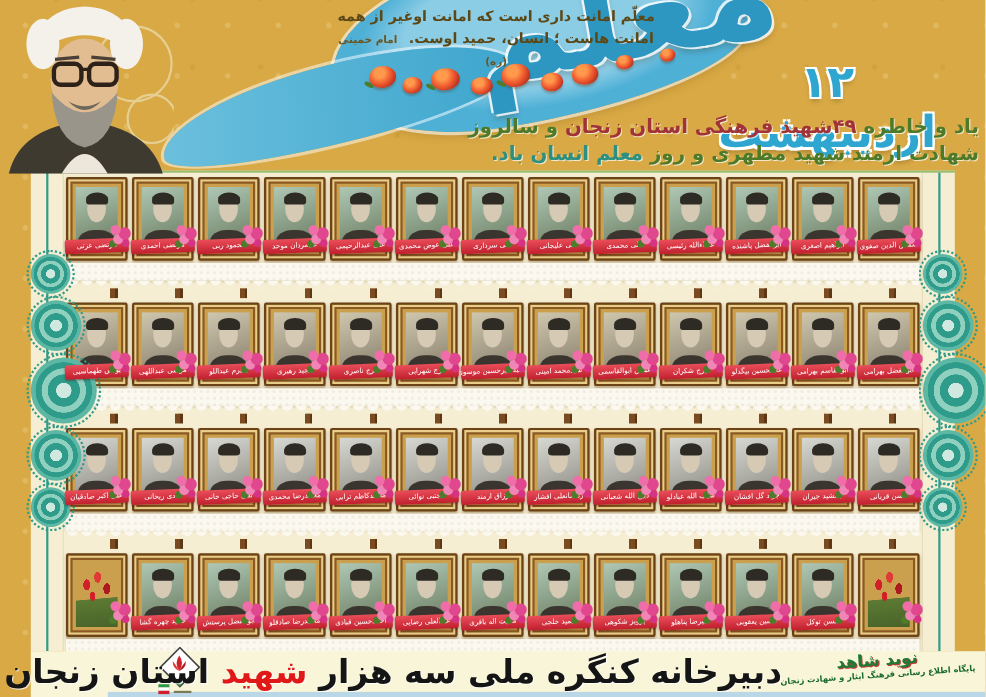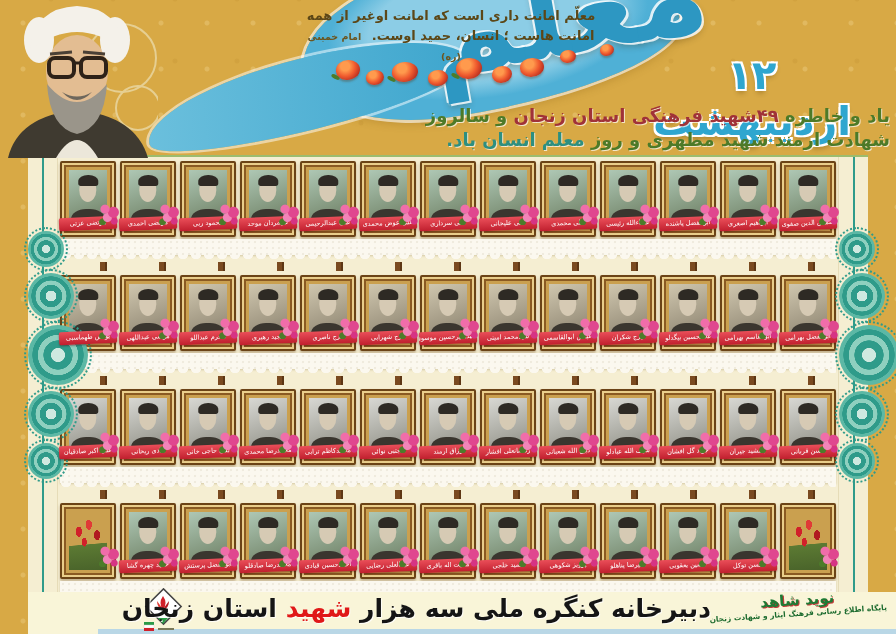--- a/index.html
+++ b/index.html
@@ -121,21 +121,21 @@
   .legs { height:9px; margin:7px 2% 0 2%;
     background:repeating-linear-gradient(90deg, rgba(0,0,0,0) 0 24px, #7a4a20 24px 29px, #5d3614 29px 31px, rgba(0,0,0,0) 31px 59px); }
 
   
   .bottom-band { position:absolute; left:28px; right:0; top:592px; height:42px;
     background:#f9f5d8; z-index:3; }
   .blue-strip { position:absolute; left:70px; right:0; bottom:0; height:5px;
     background:#b9d7e6; }
   .congress-logo { position:absolute; left:110px; top:-4px; width:50px; height:46px; }
   .bottom-title { position:absolute; left:170px; right:185px; top:2px; direction:rtl;
-    text-align:left; font-size:25px; font-weight:bold; color:#151515;
+    text-align:left; font-size:30px; font-weight:bold; color:#151515;
     text-shadow:1px 1px 0 rgba(255,255,255,.8); white-space:nowrap; }
   .watermark { position:absolute; right:6px; top:0; width:185px; direction:rtl;
     text-align:center; transform:rotate(-4deg); color:#1c6b2e; }
   .watermark .wm-name { font-size:15px; font-weight:bold; color:#1e7a34;
     text-shadow:1px 1px 0 #c23a3a; line-height:1.1; }
   .watermark .wm-line { font-size:7.5px; font-weight:bold; color:#1c6b2e; }
 </style>
 </head>
 <body>
 

